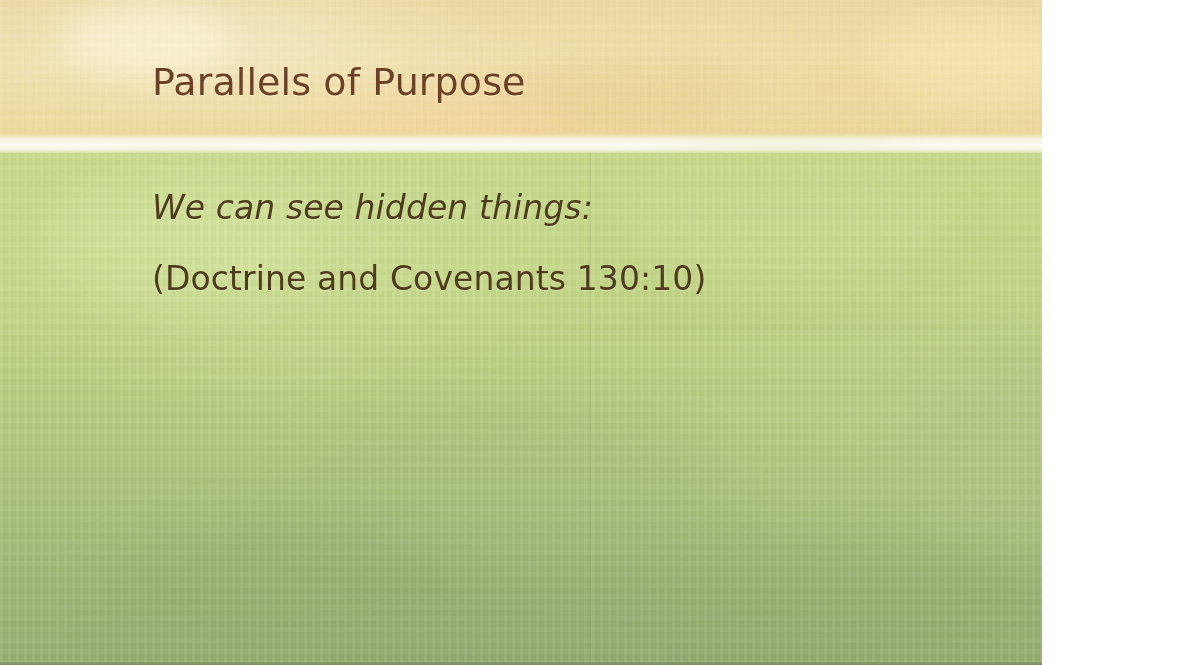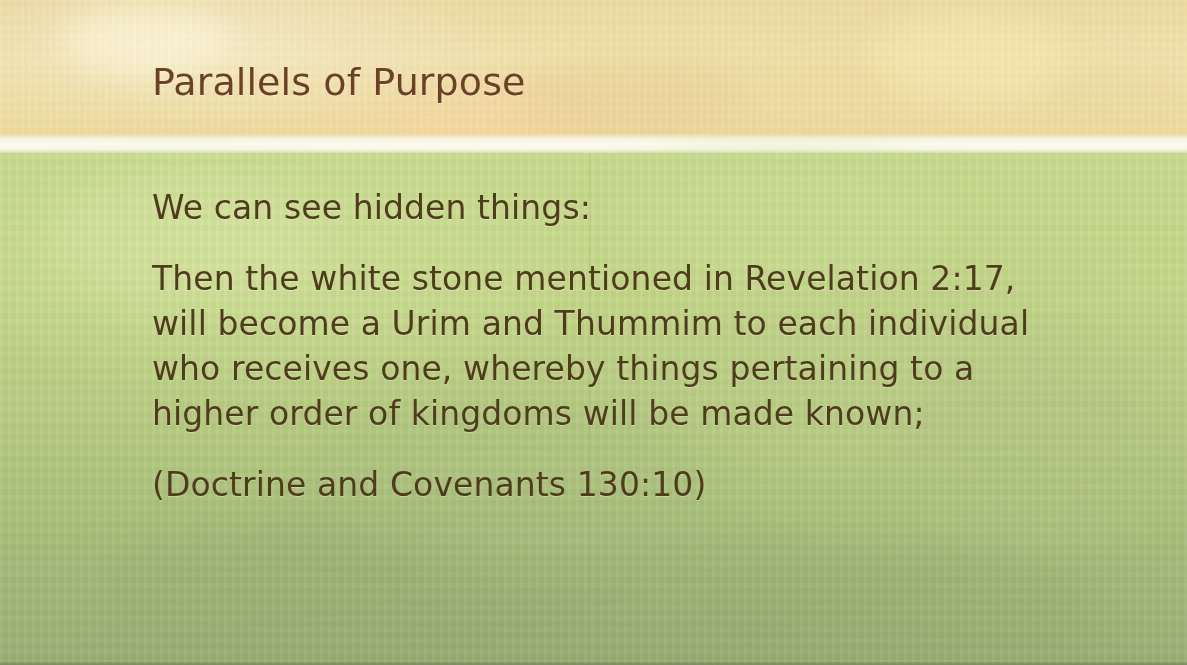--- a/index.html
+++ b/index.html
@@ -4,21 +4,21 @@
 <title>Parallels of Purpose</title>
 <style>
   html, body {
     margin: 0;
     padding: 0;
     background: #ffffff;
   }
 
   .slide {
     position: relative;
-    width: 1187px;
+    width: 1042px;
     height: 665px;
     overflow: hidden;
     font-family: "DejaVu Sans", "Liberation Sans", sans-serif;
     background: #c0d485;
   }
 
   
   .slide-header {
     position: absolute;
     left: 0;
@@ -154,21 +154,21 @@
     font-size: 33px;
     line-height: 45px;
     font-weight: 400;
     letter-spacing: 0.1px;
     text-shadow: 0 1px 0 rgba(255,255,235,0.30);
   }
 
   .para {
     margin: 0;
   }
-  .para-lead    { margin-bottom: 26px; }
+  .para-lead    { margin-bottom: 26px; font-style: italic; }
   .para-quote   { margin-bottom: 26px; }
   .para-cite    { margin-bottom: 8px; }
 
   .para-quote .qline { display: block; white-space: nowrap; }
 </style>
 </head>
 <body>
 
 <div class="slide">
 
@@ -192,26 +192,20 @@
     <div class="blotch gb4"></div>
     <div class="blotch gb5"></div>
     <div class="blotch gb6"></div>
     <div class="grain"></div>
     <div class="fold fold-a"></div>
 
     <div class="body-text">
 
       <p class="para para-lead">We can see hidden things:</p>
 
-      <p class="para para-quote">
-        <span class="qline">Then the white stone mentioned in Revelation 2:17,</span>
-        <span class="qline">will become a Urim and Thummim to each individual</span>
-        <span class="qline">who receives one, whereby things pertaining to a</span>
-        <span class="qline">higher order of kingdoms will be made known;</span>
-      </p>
 
       <p class="para para-cite">(Doctrine and Covenants 130:10)</p>
 
     </div>
 
     <div class="bottom-edge"></div>
   </div>
 
 </div>
 

